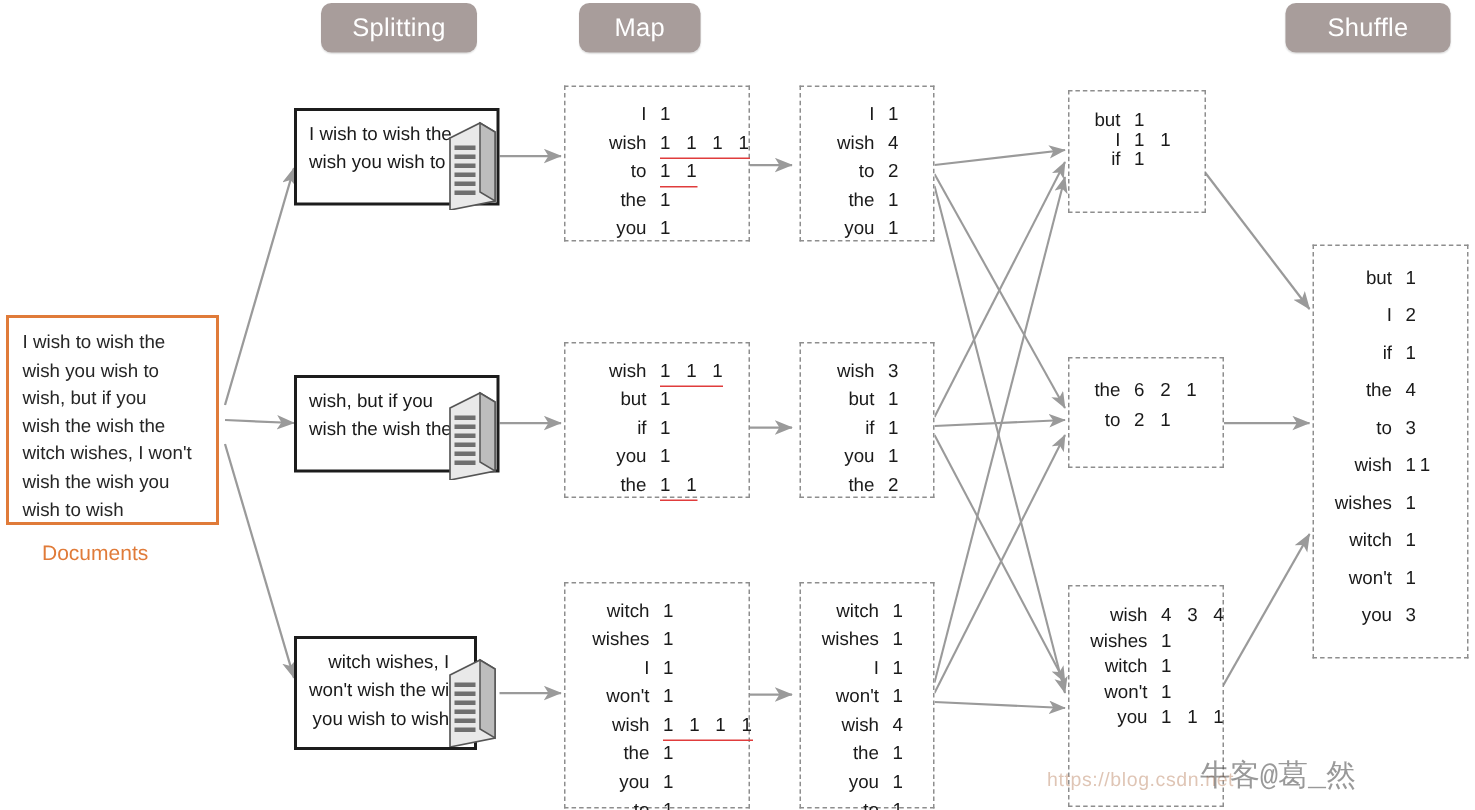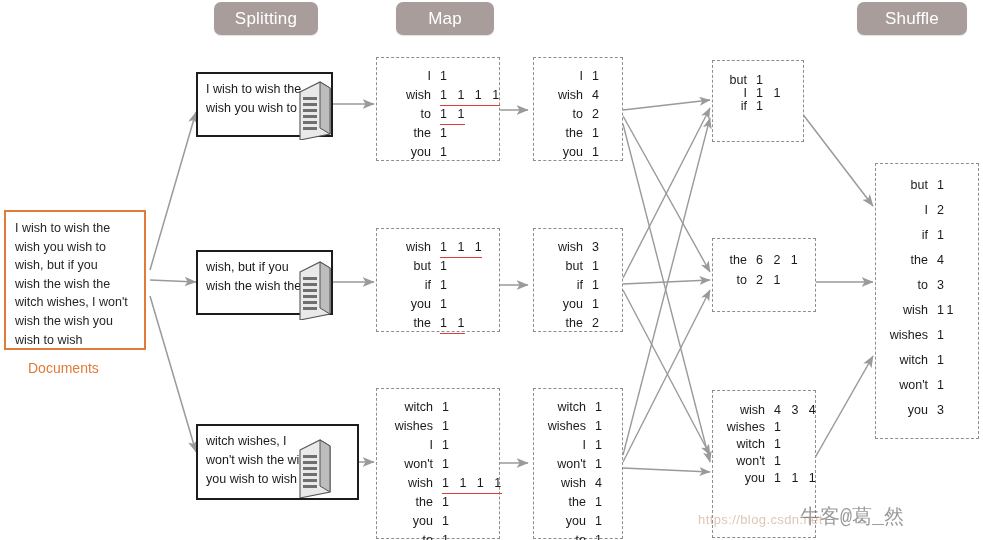--- a/index.html
+++ b/index.html
@@ -176,21 +176,21 @@
       <path d="M623,468 L710,472"></path>
     </g>
     <g stroke="#9a9a9a" stroke-width="1.5" fill="none" marker-end="url(#ah)">
       <path d="M795,104 L873,206"></path>
       <path d="M808,282 L873,282"></path>
       <path d="M808,470 L873,356"></path>
     </g>
   </svg>
 
   <div class="pill" style="left:214px;top:2px;width:104px;">Splitting</div>
-  <div class="pill" style="left:396px;top:2px;width:98px;">Map</div>
+  <div class="pill" style="left:386px;top:2px;width:81px;">Map</div>
   <div class="pill" style="left:857px;top:2px;width:110px;">Shuffle</div>
 
   <div class="docbox" style="left:4px;top:210px;width:142px;height:140px;">
     <div class="line">I wish to wish the</div>
     <div class="line">wish you wish to</div>
     <div class="line">wish, but if you</div>
     <div class="line">wish the wish the</div>
     <div class="line">witch wishes, I won't</div>
     <div class="line">wish the wish you</div>
     <div class="line">wish to wish</div>
@@ -202,21 +202,21 @@
       <div>I wish to wish the</div>
       <div>wish you wish to</div>
     </div>
   </div>
   <div class="splitbox" style="left:196px;top:250px;width:137px;height:65px;">
     <div class="stext">
       <div>wish, but if you</div>
       <div>wish the wish the</div>
     </div>
   </div>
-  <div class="splitbox" style="left:196px;top:424px;width:163px;height:76px;">
+  <div class="splitbox" style="left:196px;top:424px;width:122px;height:76px;text-align:right;">
     <div class="stext">
       <div>witch wishes, I</div>
       <div>won't wish the wi</div>
       <div>you wish to wish</div>
     </div>
   </div>
 
   <svg class="server" style="left:296px;top:78px;" viewBox="0 0 36 62">
     <polygon points="4,14 24,4 34,10 34,56 4,62" fill="#e9e9e9" stroke="#555" stroke-width="1.1"></polygon>
     <polygon points="24,4 34,10 34,56 24,50" fill="#bdbdbd" stroke="#555" stroke-width="1"></polygon>

